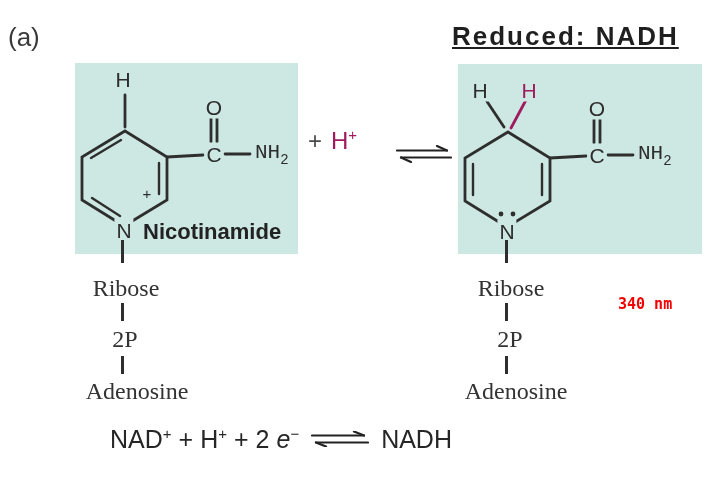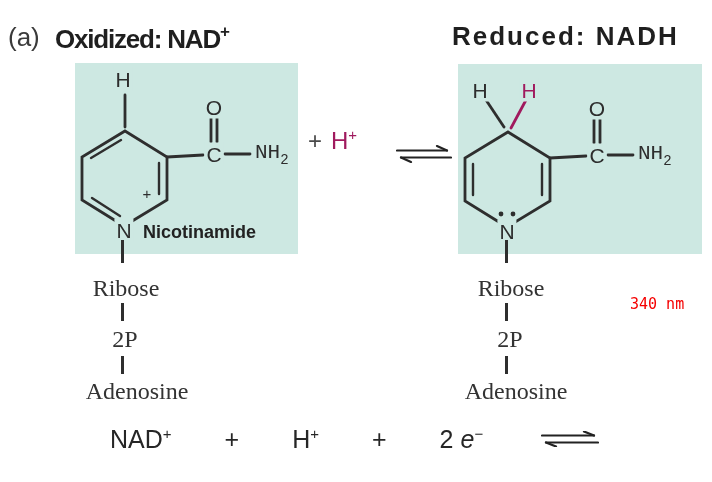--- a/index.html
+++ b/index.html
@@ -5,75 +5,72 @@
   html,body{margin:0;padding:0;background:#fff;}
   .canvas{
     position:relative; width:712px; height:482px; background:#ffffff;
     font-family:"Liberation Sans", sans-serif; color:#333; overflow:hidden;
   }
   .abs{position:absolute;}
   
   .panel-label{font-size:26px; color:#3a3a3a; line-height:1;}
   .title{font-weight:bold; color:#1f1f1f; font-size:26px; line-height:1; white-space:nowrap;}
   .title-ox{letter-spacing:-1.2px;}
-  .title-red{letter-spacing:2px;}
+  .title-red{letter-spacing:2px;text-decoration:underline;}
   .t-sup{font-size:17px; vertical-align:11px; letter-spacing:0;}
   
   .panel{position:absolute; background:#cde8e2;}
   .panel svg{position:absolute; left:0; top:0; overflow:visible;}
   .atom{
     position:absolute; transform:translate(-50%,-50%);
     font-size:21px; line-height:1; color:#2d2d2d; background:#cde8e2;
     padding:1px 2px; white-space:nowrap;
   }
   .atom-l{transform:translate(0,-50%);font-family:Liberation Mono, monospace;}
   .sub{font-size:14px; vertical-align:-6px;}
   .sup{font-size:15px; vertical-align:9px;}
   .charge{font-size:15px; padding:0; background:transparent; color:#2d2d2d;}
   .caption{
     position:absolute; transform:translate(0,-50%);
-    font-size:18px; font-weight:bold; color:#222; background:transparent;
+    font-size:22px; font-weight:bold; color:#222; background:transparent;
     white-space:nowrap; line-height:1;
   }
   .maroon{color:#a01a5e;}
   .blue{color:#1e7dab;}
   
   .rxn-row{position:absolute; font-size:24px; line-height:1; white-space:nowrap; color:#4a4a4a;}
   .rxn-term{margin-left:9px;}
   .rxn-row i{font-style:italic;}
   
   .bond-v{position:absolute; width:3px; background:#2e2e2e;}
   .chain-label{
     position:absolute; transform:translate(-50%,-50%);
     font-size:24px; color:#333; line-height:1; white-space:nowrap;font-family:Liberation Serif, serif;
   }
   
   .wavelength{
     position:absolute; font-family:"DejaVu Sans Mono", monospace;
-    font-weight:normal; font-size:15px; color:#f50000; line-height:1; white-space:nowrap;margin-left:12px;
+    font-weight:bold; font-size:15px; color:#f50000; line-height:1; white-space:nowrap;
   }
   
   .equation{
     position:absolute; display:flex; align-items:center;
-    font-size:25px; color:#262626; line-height:1; white-space:nowrap;gap:46px;
+    font-size:25px; color:#262626; line-height:1; white-space:nowrap;
   }
   .eq-plus{margin:0 7px;}
   .eq-arrow{margin:0 12px;}
   .equation i{font-style:italic;}
 </style>
 </head>
 <body>
 
 <div class="canvas">
 
   <span class="abs panel-label" style="left:8px; top:24px;">(a)</span>
 
-  <div class="abs title title-ox" style="left:55px; top:23px;">
-    <span>Oxidized: NAD</span><span class="t-sup">+</span>
-  </div>
 
   <div class="abs title title-red" style="left:452px; top:23px;">Reduced: NADH</div>
 
   <div class="panel" style="left:75px; top:63px; width:223px; height:191px;">
     <svg width="223" height="191" viewBox="0 0 223 191">
       <g stroke="#2e2e2e" stroke-width="2.8" fill="none" stroke-linecap="round">
 
         <polygon points="50,68 92,94 92,137 49,163 7,137 7,94"></polygon>
 
         <line x1="46" y1="77" x2="16" y2="95" stroke-width="2.4"></line>
@@ -163,15 +160,16 @@
     <span class="eq-plus">+</span>
     <span><span>2 </span><i>e</i><span class="sup">−</span></span>
     <svg class="eq-arrow" width="58" height="16" viewBox="0 0 58 16">
       <g stroke="#222" stroke-width="2.2" fill="none" stroke-linecap="round">
         <line x1="1" y1="4.5" x2="53" y2="4.5"></line>
         <line x1="53" y1="4.5" x2="43" y2="0.5"></line>
         <line x1="5" y1="11.5" x2="57" y2="11.5"></line>
         <line x1="5" y1="11.5" x2="15" y2="15.5"></line>
       </g>
     </svg>
+    <span>NADH</span>
   </div>
 
 </div>
 
 </body></html>

